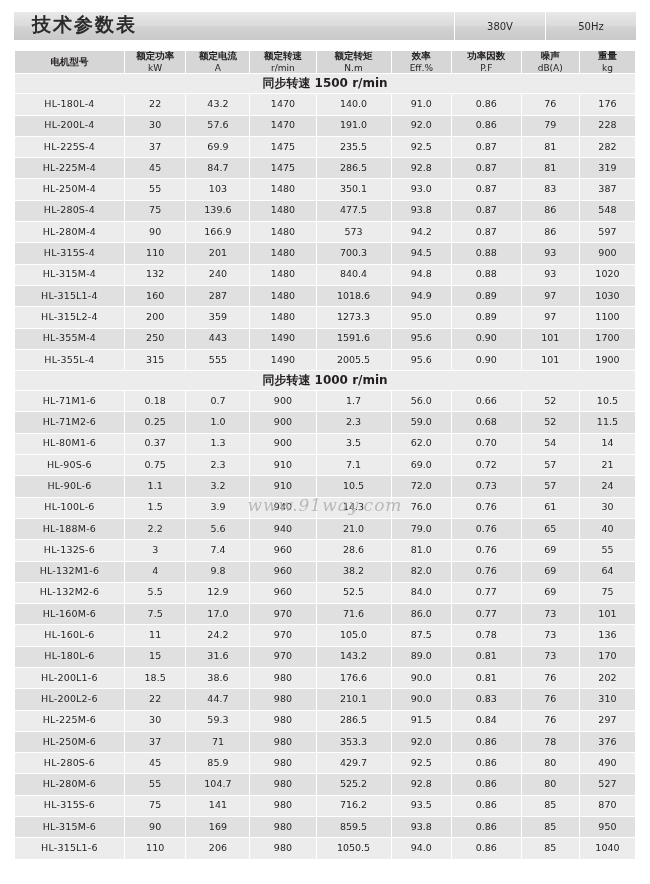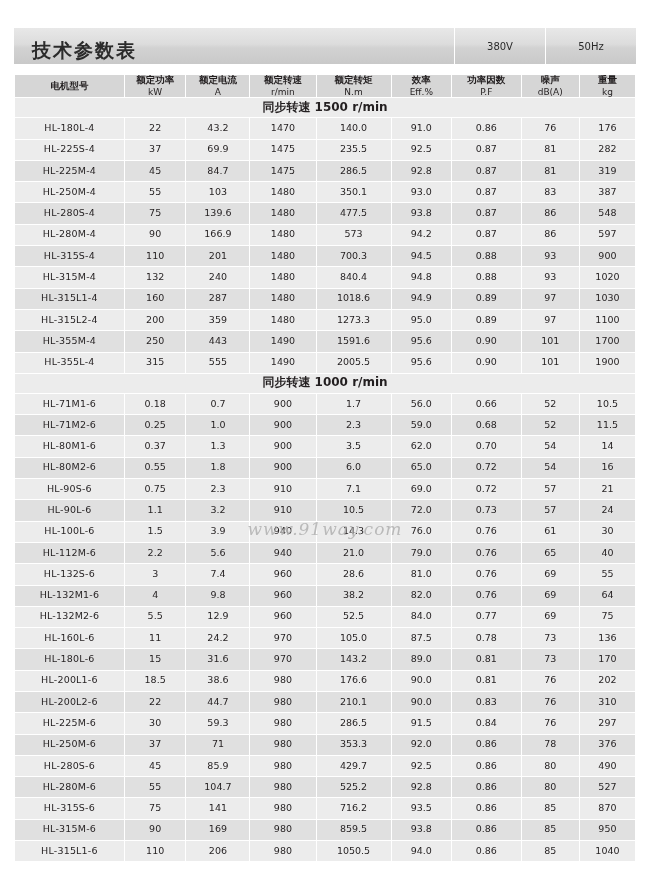--- a/index.html
+++ b/index.html
@@ -16,25 +16,25 @@
   }
   .page {
     position: relative;
     width: 650px;
     height: 884px;
     box-sizing: border-box;
   }
   
   .header {
     position: relative;
-    margin: 28px 14px 0 14px;
-    height: 36px;
+    margin: 12px 14px 0 14px;
+    height: 28px;
     background: linear-gradient(to bottom, #e8e8e8 0%, #dcdcdc 45%, #d2d2d2 55%, #c9c9c9 100%);
     display: flex;
-    align-items: flex-end;
+    align-items: flex-start;
     justify-content: space-between;
     border: 0;
   }
   .header-title {
     font-size: 19px;
     font-weight: bold;
     letter-spacing: 2px;
     color: #2b2b2b;
     padding-left: 18px;
   }
@@ -179,20 +179,31 @@
             <td class="model">HL-180L-4</td>
             <td>22</td>
             <td>43.2</td>
             <td>1470</td>
             <td>140.0</td>
             <td>91.0</td>
             <td>0.86</td>
             <td>76</td>
             <td>176</td>
           </tr>
+          <tr class="even">
+            <td class="model">HL-200L-4</td>
+            <td>30</td>
+            <td>57.6</td>
+            <td>1470</td>
+            <td>191.0</td>
+            <td>92.0</td>
+            <td>0.86</td>
+            <td>79</td>
+            <td>228</td>
+          </tr>
           <tr class="odd">
             <td class="model">HL-225S-4</td>
             <td>37</td>
             <td>69.9</td>
             <td>1475</td>
             <td>235.5</td>
             <td>92.5</td>
             <td>0.87</td>
             <td>81</td>
             <td>282</td>
@@ -336,31 +347,20 @@
             <td class="model">HL-80M1-6</td>
             <td>0.37</td>
             <td>1.3</td>
             <td>900</td>
             <td>3.5</td>
             <td>62.0</td>
             <td>0.70</td>
             <td>54</td>
             <td>14</td>
           </tr>
-          <tr class="even">
-            <td class="model">HL-80M2-6</td>
-            <td>0.55</td>
-            <td>1.8</td>
-            <td>900</td>
-            <td>6.0</td>
-            <td>65.0</td>
-            <td>0.72</td>
-            <td>54</td>
-            <td>16</td>
-          </tr>
           <tr class="odd">
             <td class="model">HL-90S-6</td>
             <td>0.75</td>
             <td>2.3</td>
             <td>910</td>
             <td>7.1</td>
             <td>69.0</td>
             <td>0.72</td>
             <td>57</td>
             <td>21</td>
@@ -381,21 +381,21 @@
             <td>1.5</td>
             <td>3.9</td>
             <td>940</td>
             <td>14.3</td>
             <td>76.0</td>
             <td>0.76</td>
             <td>61</td>
             <td>30</td>
           </tr>
           <tr class="even">
-            <td class="model">HL-112M-6</td>
+            <td class="model">HL-188M-6</td>
             <td>2.2</td>
             <td>5.6</td>
             <td>940</td>
             <td>21.0</td>
             <td>79.0</td>
             <td>0.76</td>
             <td>65</td>
             <td>40</td>
           </tr>
           <tr class="odd">
@@ -424,20 +424,31 @@
             <td class="model">HL-132M2-6</td>
             <td>5.5</td>
             <td>12.9</td>
             <td>960</td>
             <td>52.5</td>
             <td>84.0</td>
             <td>0.77</td>
             <td>69</td>
             <td>75</td>
           </tr>
+          <tr class="even">
+            <td class="model">HL-160M-6</td>
+            <td>7.5</td>
+            <td>17.0</td>
+            <td>970</td>
+            <td>71.6</td>
+            <td>86.0</td>
+            <td>0.77</td>
+            <td>73</td>
+            <td>101</td>
+          </tr>
           <tr class="odd">
             <td class="model">HL-160L-6</td>
             <td>11</td>
             <td>24.2</td>
             <td>970</td>
             <td>105.0</td>
             <td>87.5</td>
             <td>0.78</td>
             <td>73</td>
             <td>136</td>

